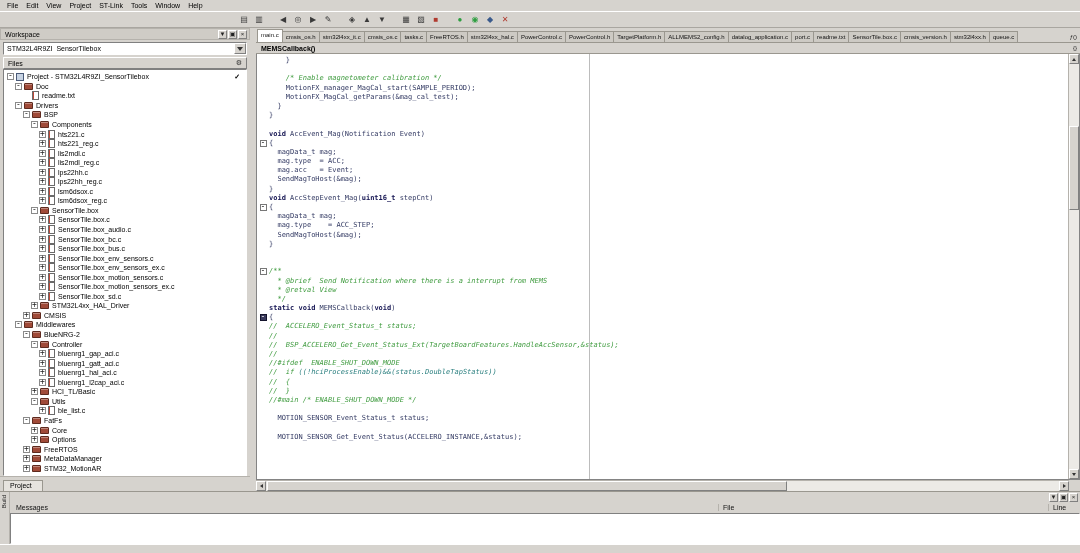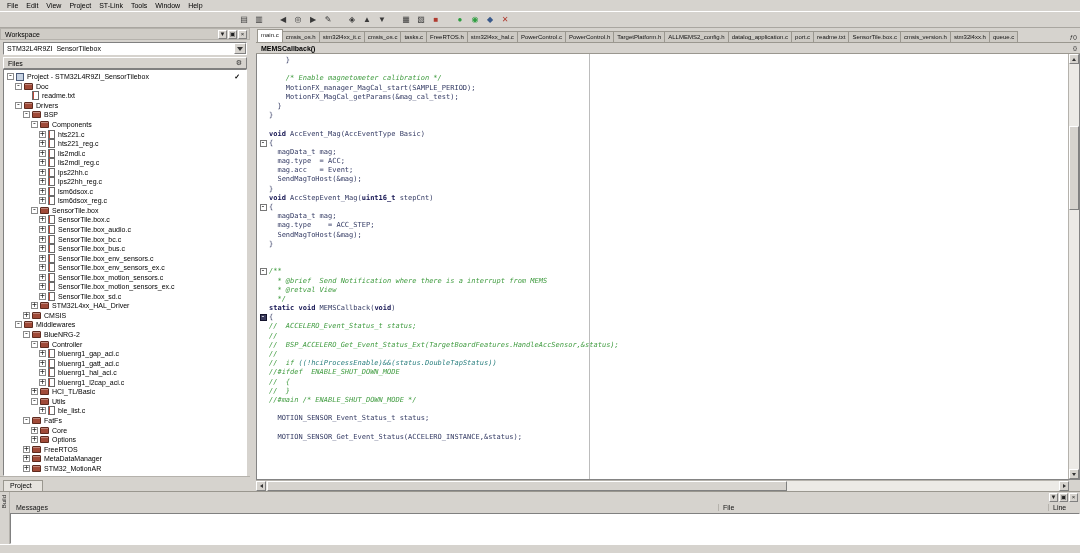--- a/index.html
+++ b/index.html
@@ -427,21 +427,21 @@
             <div class="cl">
               <span class="fold"></span>
               <span class="ctext"><span class="seg-p">}</span></span>
             </div>
             <div class="cl">
               <span class="fold"></span>
               <span class="ctext"></span>
             </div>
             <div class="cl">
               <span class="fold"></span>
-              <span class="ctext"><span class="seg-k">void</span><span class="seg-p"> AccEvent_Mag(AccEventType Basic)</span></span>
+              <span class="ctext"><span class="seg-k">void</span><span class="seg-p"> AccEvent_Mag(Notification Event)</span></span>
             </div>
             <div class="cl">
               <span class="fold">
                 <span class="fbox">-</span>
               </span>
               <span class="ctext"><span class="seg-p">{</span></span>
             </div>
             <div class="cl">
               <span class="fold"></span>
               <span class="ctext"><span class="seg-p">  magData_t mag;</span></span>
@@ -535,25 +535,25 @@
             <div class="cl">
               <span class="fold"></span>
               <span class="ctext"><span class="seg-c">//  BSP_ACCELERO_Get_Event_Status_Ext(TargetBoardFeatures.HandleAccSensor,&amp;status);</span></span>
             </div>
             <div class="cl">
               <span class="fold"></span>
               <span class="ctext"><span class="seg-c">//</span></span>
             </div>
             <div class="cl">
               <span class="fold"></span>
+              <span class="ctext"><span class="seg-c">//#ifdef  ENABLE_SHUT_DOWN_MODE</span></span>
+            </div>
+            <div class="cl">
+              <span class="fold"></span>
               <span class="ctext"><span class="seg-c">//  if </span><span class="seg-t">((!hciProcessEnable)&amp;&amp;(status.DoubleTapStatus))</span></span>
-            </div>
-            <div class="cl">
-              <span class="fold"></span>
-              <span class="ctext"><span class="seg-c">//#ifdef  ENABLE_SHUT_DOWN_MODE</span></span>
             </div>
             <div class="cl">
               <span class="fold"></span>
               <span class="ctext"><span class="seg-c">//  {</span></span>
             </div>
             <div class="cl">
               <span class="fold"></span>
               <span class="ctext"><span class="seg-c">//  }</span></span>
             </div>
             <div class="cl">

